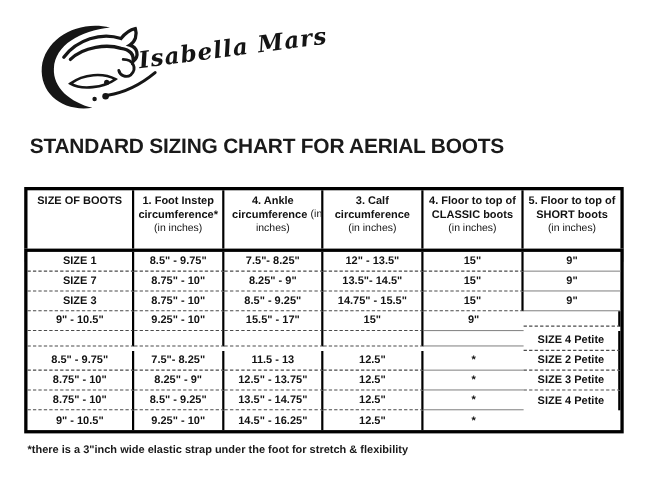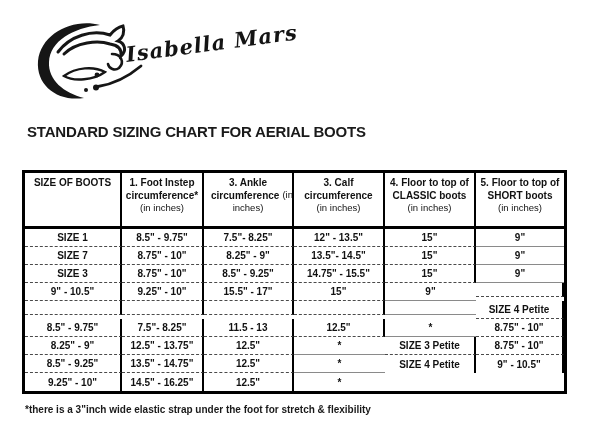--- a/index.html
+++ b/index.html
@@ -33,21 +33,21 @@
     transform: rotate(-7.5deg);
     transform-origin: left center;
     white-space: nowrap;
   }
 
   
   .title {
     position: absolute;
     left: 27px;
     top: 123px;
-    font-size: 15px;
+    font-size: 19px;
     font-weight: 700;
     letter-spacing: -0.2px;
     color: #1a1a1a;
   }
 
   
   .tbl {
     position: absolute;
     left: 22px;
     width: 545px;
@@ -132,21 +132,21 @@
         </div>
         <div class="hline">
           <span class="seg-b">circumference*</span>
         </div>
         <div class="hline">
           <span class="seg-r">(in inches)</span>
         </div>
       </div>
       <div class="hcell">
         <div class="hline">
-          <span class="seg-b">3. Ankle</span>
+          <span class="seg-b">4. Ankle</span>
         </div>
         <div class="hline spread">
           <span class="seg-b">circumference</span>
           <span class="seg-r">(in</span>
         </div>
         <div class="hline">
           <span class="seg-r">inches)</span>
         </div>
       </div>
       <div class="hcell">
@@ -213,20 +213,21 @@
       <div class="bcell c2 spacer"></div>
       <div class="bcell c3 spacer"></div>
       <div class="bcell c4 spacer"></div>
       <div class="bcell c5 spacer"></div>
       <div class="bcell c0">SIZE 4 Petite</div>
       <div class="bcell c1">8.5" - 9.75"</div>
       <div class="bcell c2">7.5"- 8.25"</div>
       <div class="bcell c3">11.5 - 13</div>
       <div class="bcell c4">12.5"</div>
       <div class="bcell c5">*</div>
+      <div class="bcell c0">SIZE 2 Petite</div>
       <div class="bcell c1">8.75" - 10"</div>
       <div class="bcell c2">8.25" - 9"</div>
       <div class="bcell c3">12.5" - 13.75"</div>
       <div class="bcell c4">12.5"</div>
       <div class="bcell c5">*</div>
       <div class="bcell c0">SIZE 3 Petite</div>
       <div class="bcell c1">8.75" - 10"</div>
       <div class="bcell c2">8.5" - 9.25"</div>
       <div class="bcell c3">13.5" - 14.75"</div>
       <div class="bcell c4">12.5"</div>

